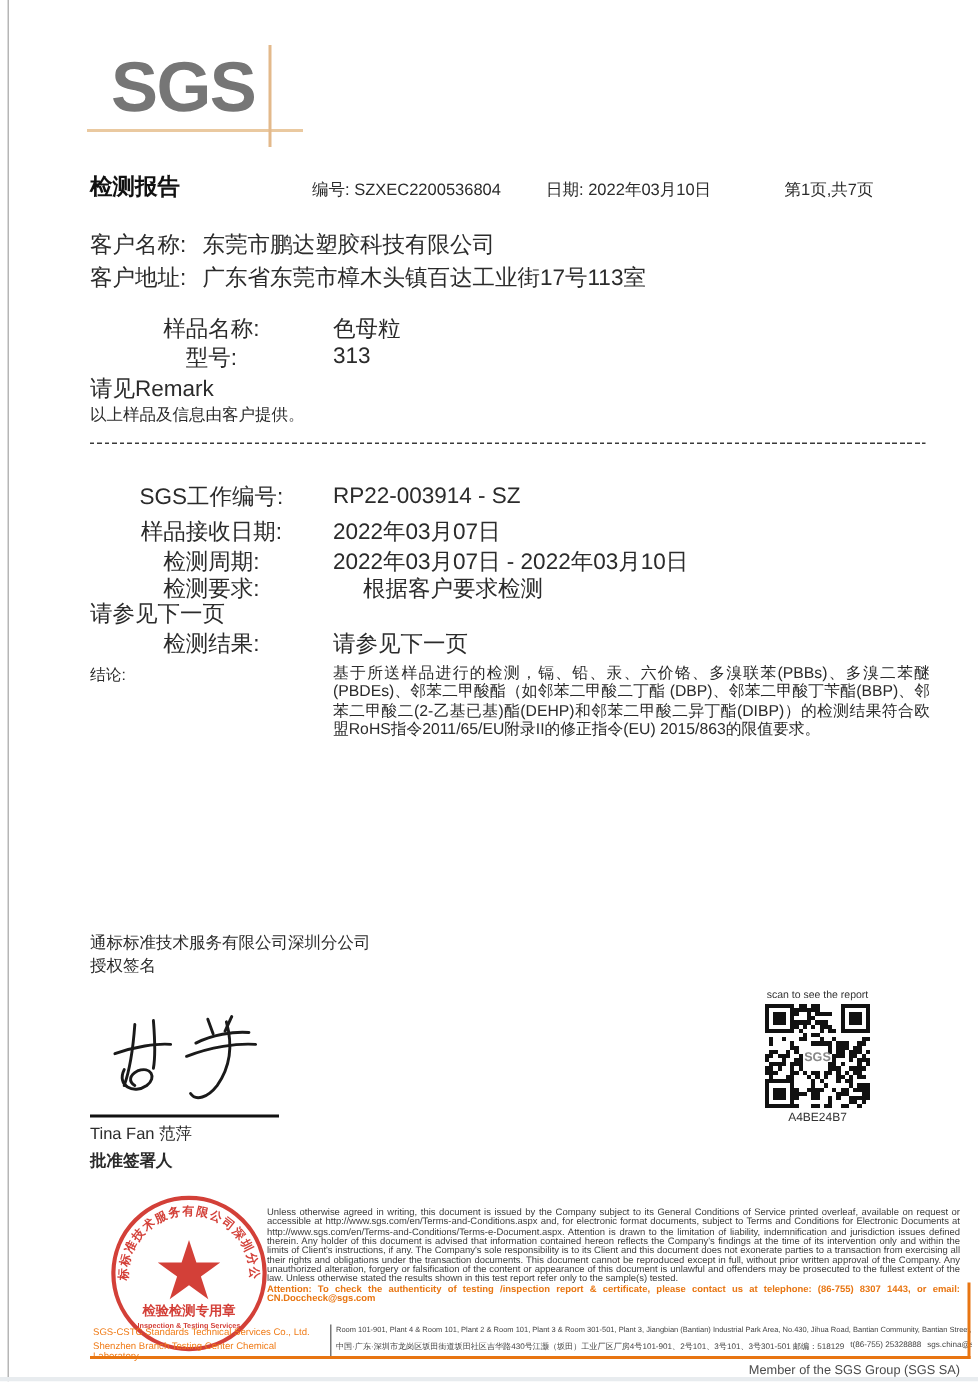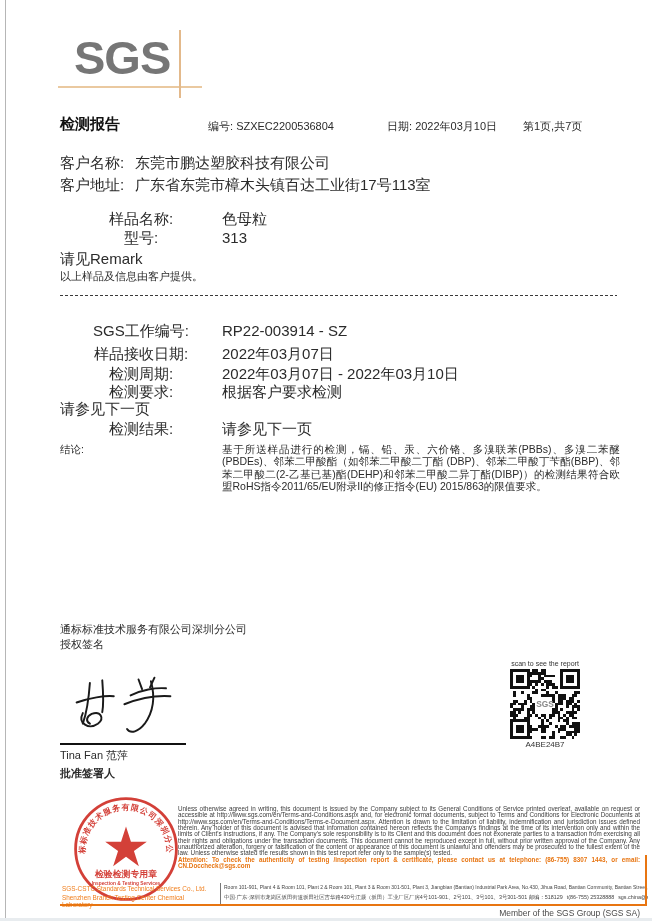--- a/index.html
+++ b/index.html
@@ -17,21 +17,21 @@
   .logo-wrap{left:60px;top:28px;width:200px;height:75px;}
   .logo-text{position:absolute;left:14px;top:0px;font-size:47px;font-weight:bold;
     color:#767676;letter-spacing:-1px;line-height:60px;}
   .logo-hline{position:absolute;left:-2px;top:58px;width:144px;height:2px;background:#eac9a0;}
   .logo-vline{position:absolute;left:119px;top:2px;width:2px;height:68px;background:#e3b98b;}
 
   
   .hdr{left:0;top:115px;width:552px;height:22px;padding-left:46px;}
   .hdr .title{position:absolute;left:60px;top:0;font-size:15px;font-weight:bold;color:#111;}
   .hdr .no{position:absolute;left:208px;top:4px;font-size:11px;}
-  .hdr .date{position:absolute;left:387px;top:4px;font-size:11px;}
+  .hdr .date{position:absolute;left:364px;top:4px;font-size:11px;}
   .hdr .pg{position:absolute;left:523px;top:4px;font-size:11px;}
 
   
   .row{position:absolute;left:60px;width:575px;font-size:15px;display:flex;}
   .row .lbl{flex:0 0 auto;}
   .client .lbl{width:75px;}
   .wide .lbl{width:162px;text-align:center;}
   .note{position:absolute;left:60px;font-size:11px;}
   .dashline{position:absolute;left:60px;top:295px;width:557px;height:1px;
     background:repeating-linear-gradient(90deg,#3a3a3a 0 3px,transparent 3px 5px);}
@@ -123,21 +123,21 @@
   <span class="val">RP22-003914 - SZ</span>
 </div>
 <div class="row wide" style="top:345px;">
   <span class="lbl">样品接收日期:</span>
   <span class="val">2022年03月07日</span>
 </div>
 <div class="row wide" style="top:365px;">
   <span class="lbl">检测周期:</span>
   <span class="val">2022年03月07日 - 2022年03月10日</span>
 </div>
-<div class="row wide" style="top:383px;">
+<div class="row wide" style="top:383px;gap:20px;">
   <span class="lbl">检测要求:</span>
   <span class="val">根据客户要求检测</span>
 </div>
 <div class="row wide" style="top:400px;">
   <span class="val">请参见下一页</span>
 </div>
 <div class="row wide" style="top:420px;">
   <span class="lbl">检测结果:</span>
   <span class="val">请参见下一页</span>
 </div>

